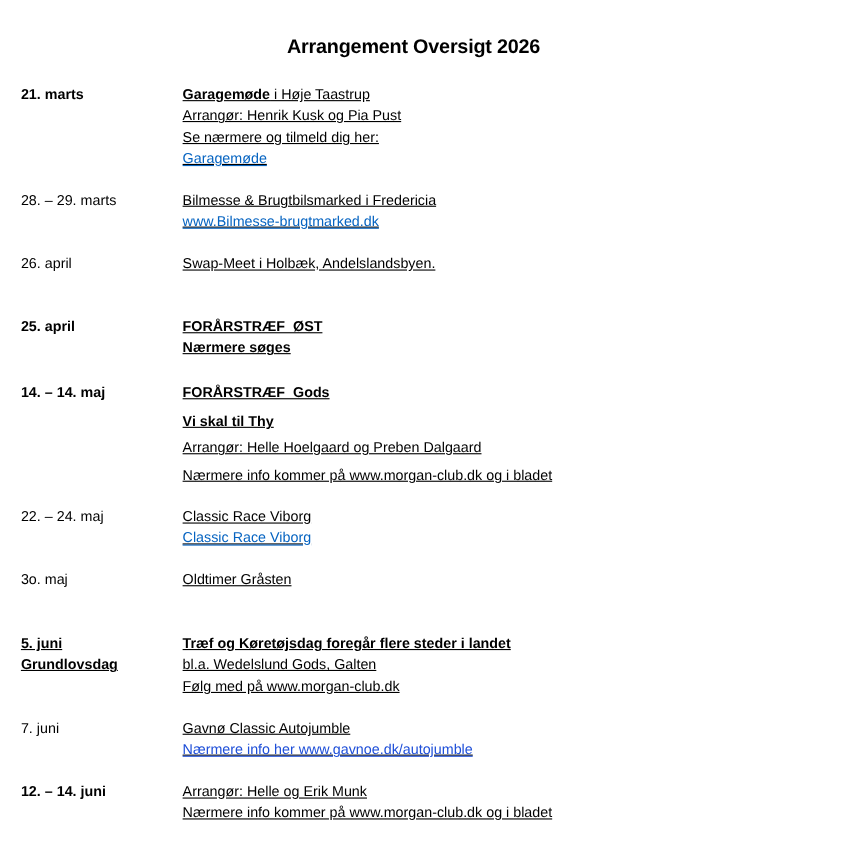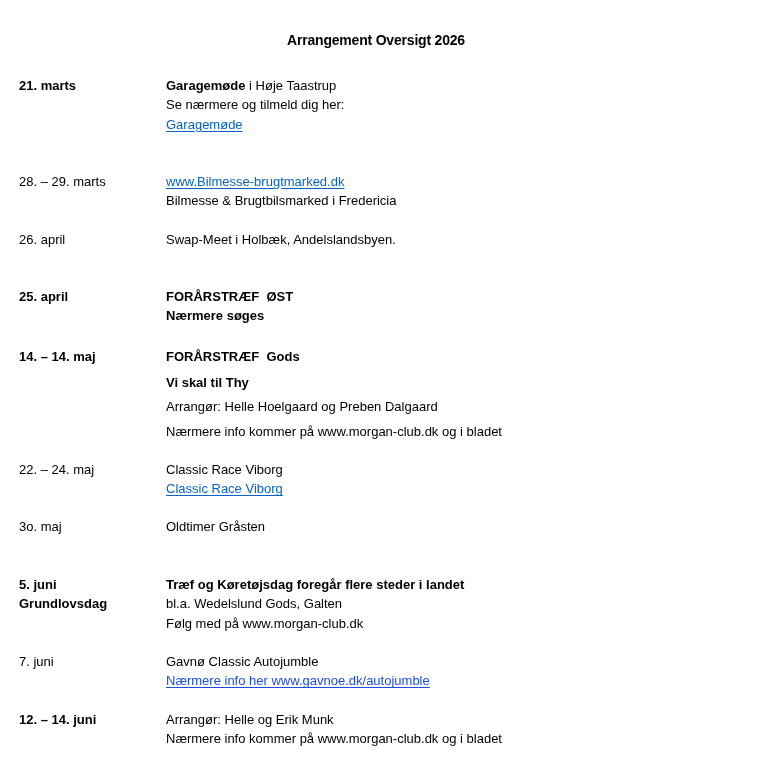--- a/index.html
+++ b/index.html
@@ -15,21 +15,21 @@
       font-family: "Liberation Sans", sans-serif;
       color: #000000;
       font-size: 13px;
     }
     .page-title {
       position: absolute;
       top: 32px;
       left: 0;
       width: 752px;
       text-align: center;
-      font-size: 14px;
+      font-size: 18px;
       font-weight: bold;
       letter-spacing: -0.2px;
     }
     .event {
       position: absolute;
       left: 0;
       width: 778px;
     }
     .event-date {
       position: absolute;
@@ -41,20 +41,21 @@
     .event-details {
       position: absolute;
       left: 166px;
       top: 0;
       width: 600px;
     }
     .line {
       display: block;
       line-height: 19.4px;
       white-space: nowrap;
+      text-decoration: underline;
     }
     .line.spaced {
       line-height: 24.2px;
     }
     .bold {
       font-weight: bold;
     }
     .link {
       color: #0563C1;
       text-decoration: underline;
@@ -67,30 +68,31 @@
   </style>
 </head>
 <body>
 
 <div class="page-title">Arrangement Oversigt 2026</div>
 
 <div class="event" style="top:76px;">
   <div class="event-date bold">21. marts</div>
   <div class="event-details">
     <span class="line"><span class="bold">Garagemøde</span><span> i Høje Taastrup</span></span>
+    <span class="line">Arrangør: Henrik Kusk og Pia Pust</span>
     <span class="line">Se nærmere og tilmeld dig her:</span>
     <span class="line"><a class="link">Garagemøde</a></span>
   </div>
 </div>
 
 <div class="event" style="top:172px;">
   <div class="event-date">28. – 29. marts</div>
   <div class="event-details">
+    <span class="line">Bilmesse &amp; Brugtbilsmarked i Fredericia</span>
     <span class="line"><a class="link">www.Bilmesse-brugtmarked.dk</a></span>
-    <span class="line">Bilmesse &amp; Brugtbilsmarked i Fredericia</span>
   </div>
 </div>
 
 <div class="event" style="top:230px;">
   <div class="event-date">26. april</div>
   <div class="event-details">
     <span class="line">Swap-Meet i Holbæk, Andelslandsbyen.</span>
   </div>
 </div>
 

